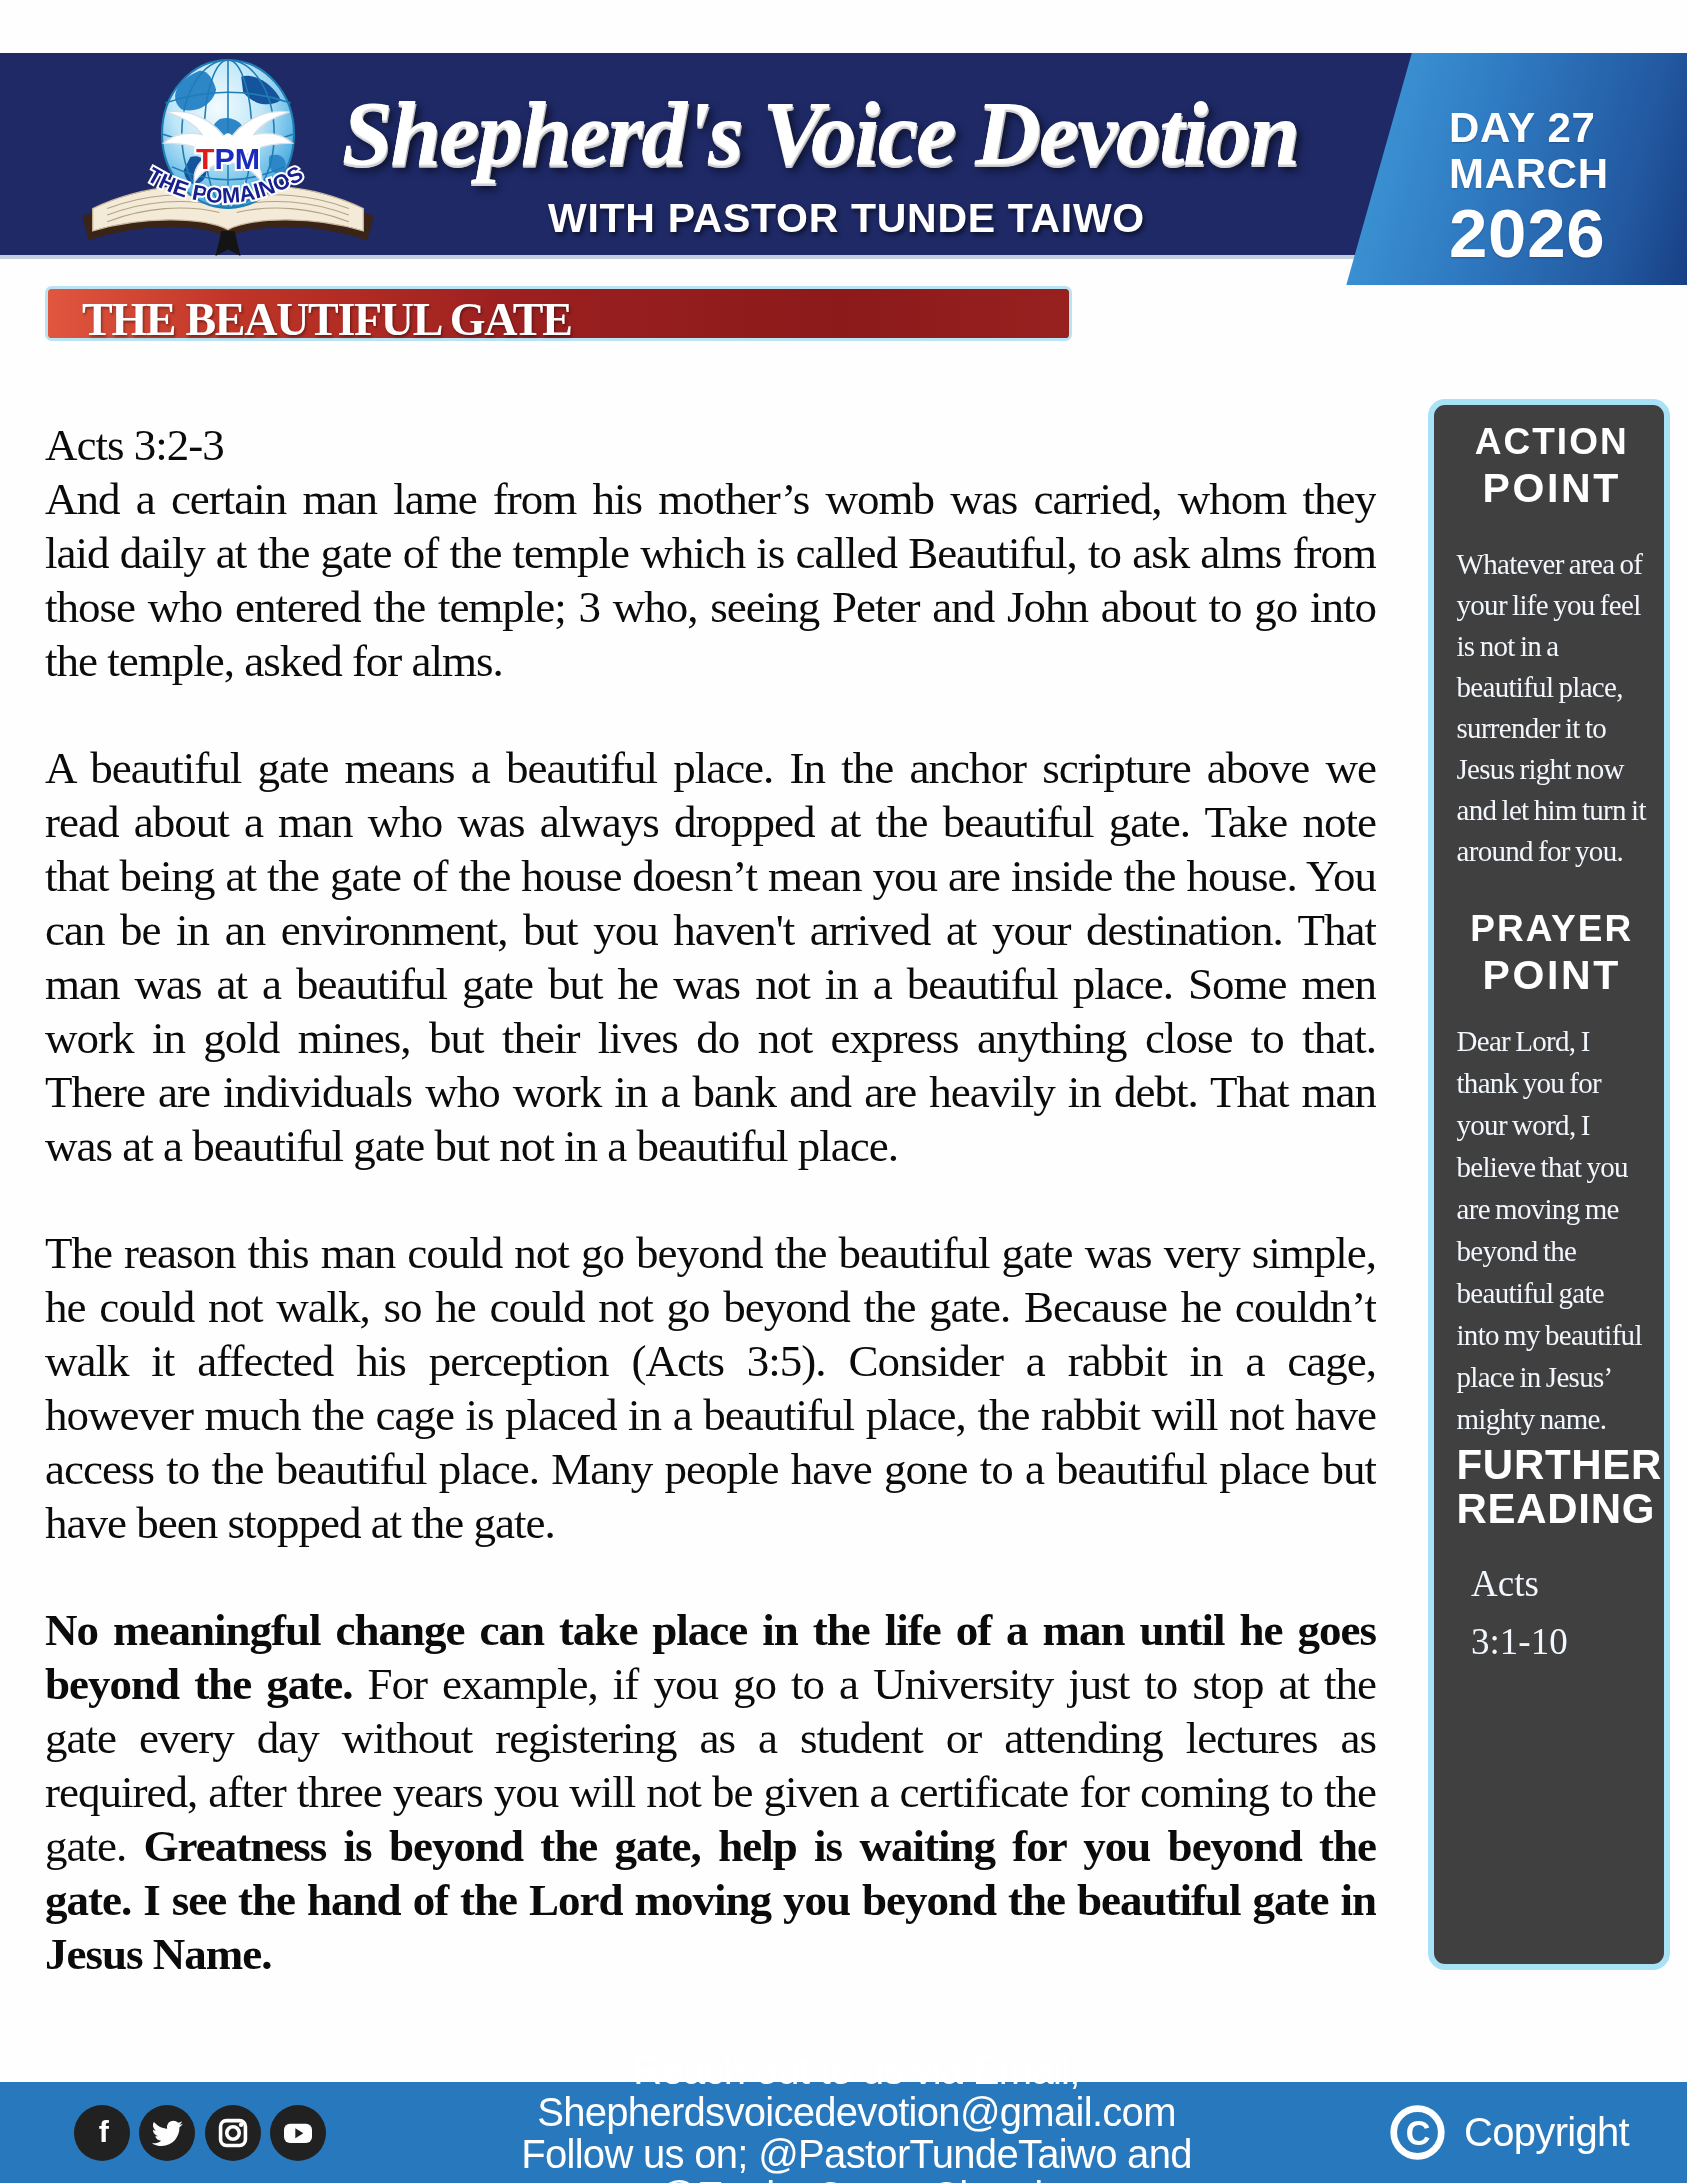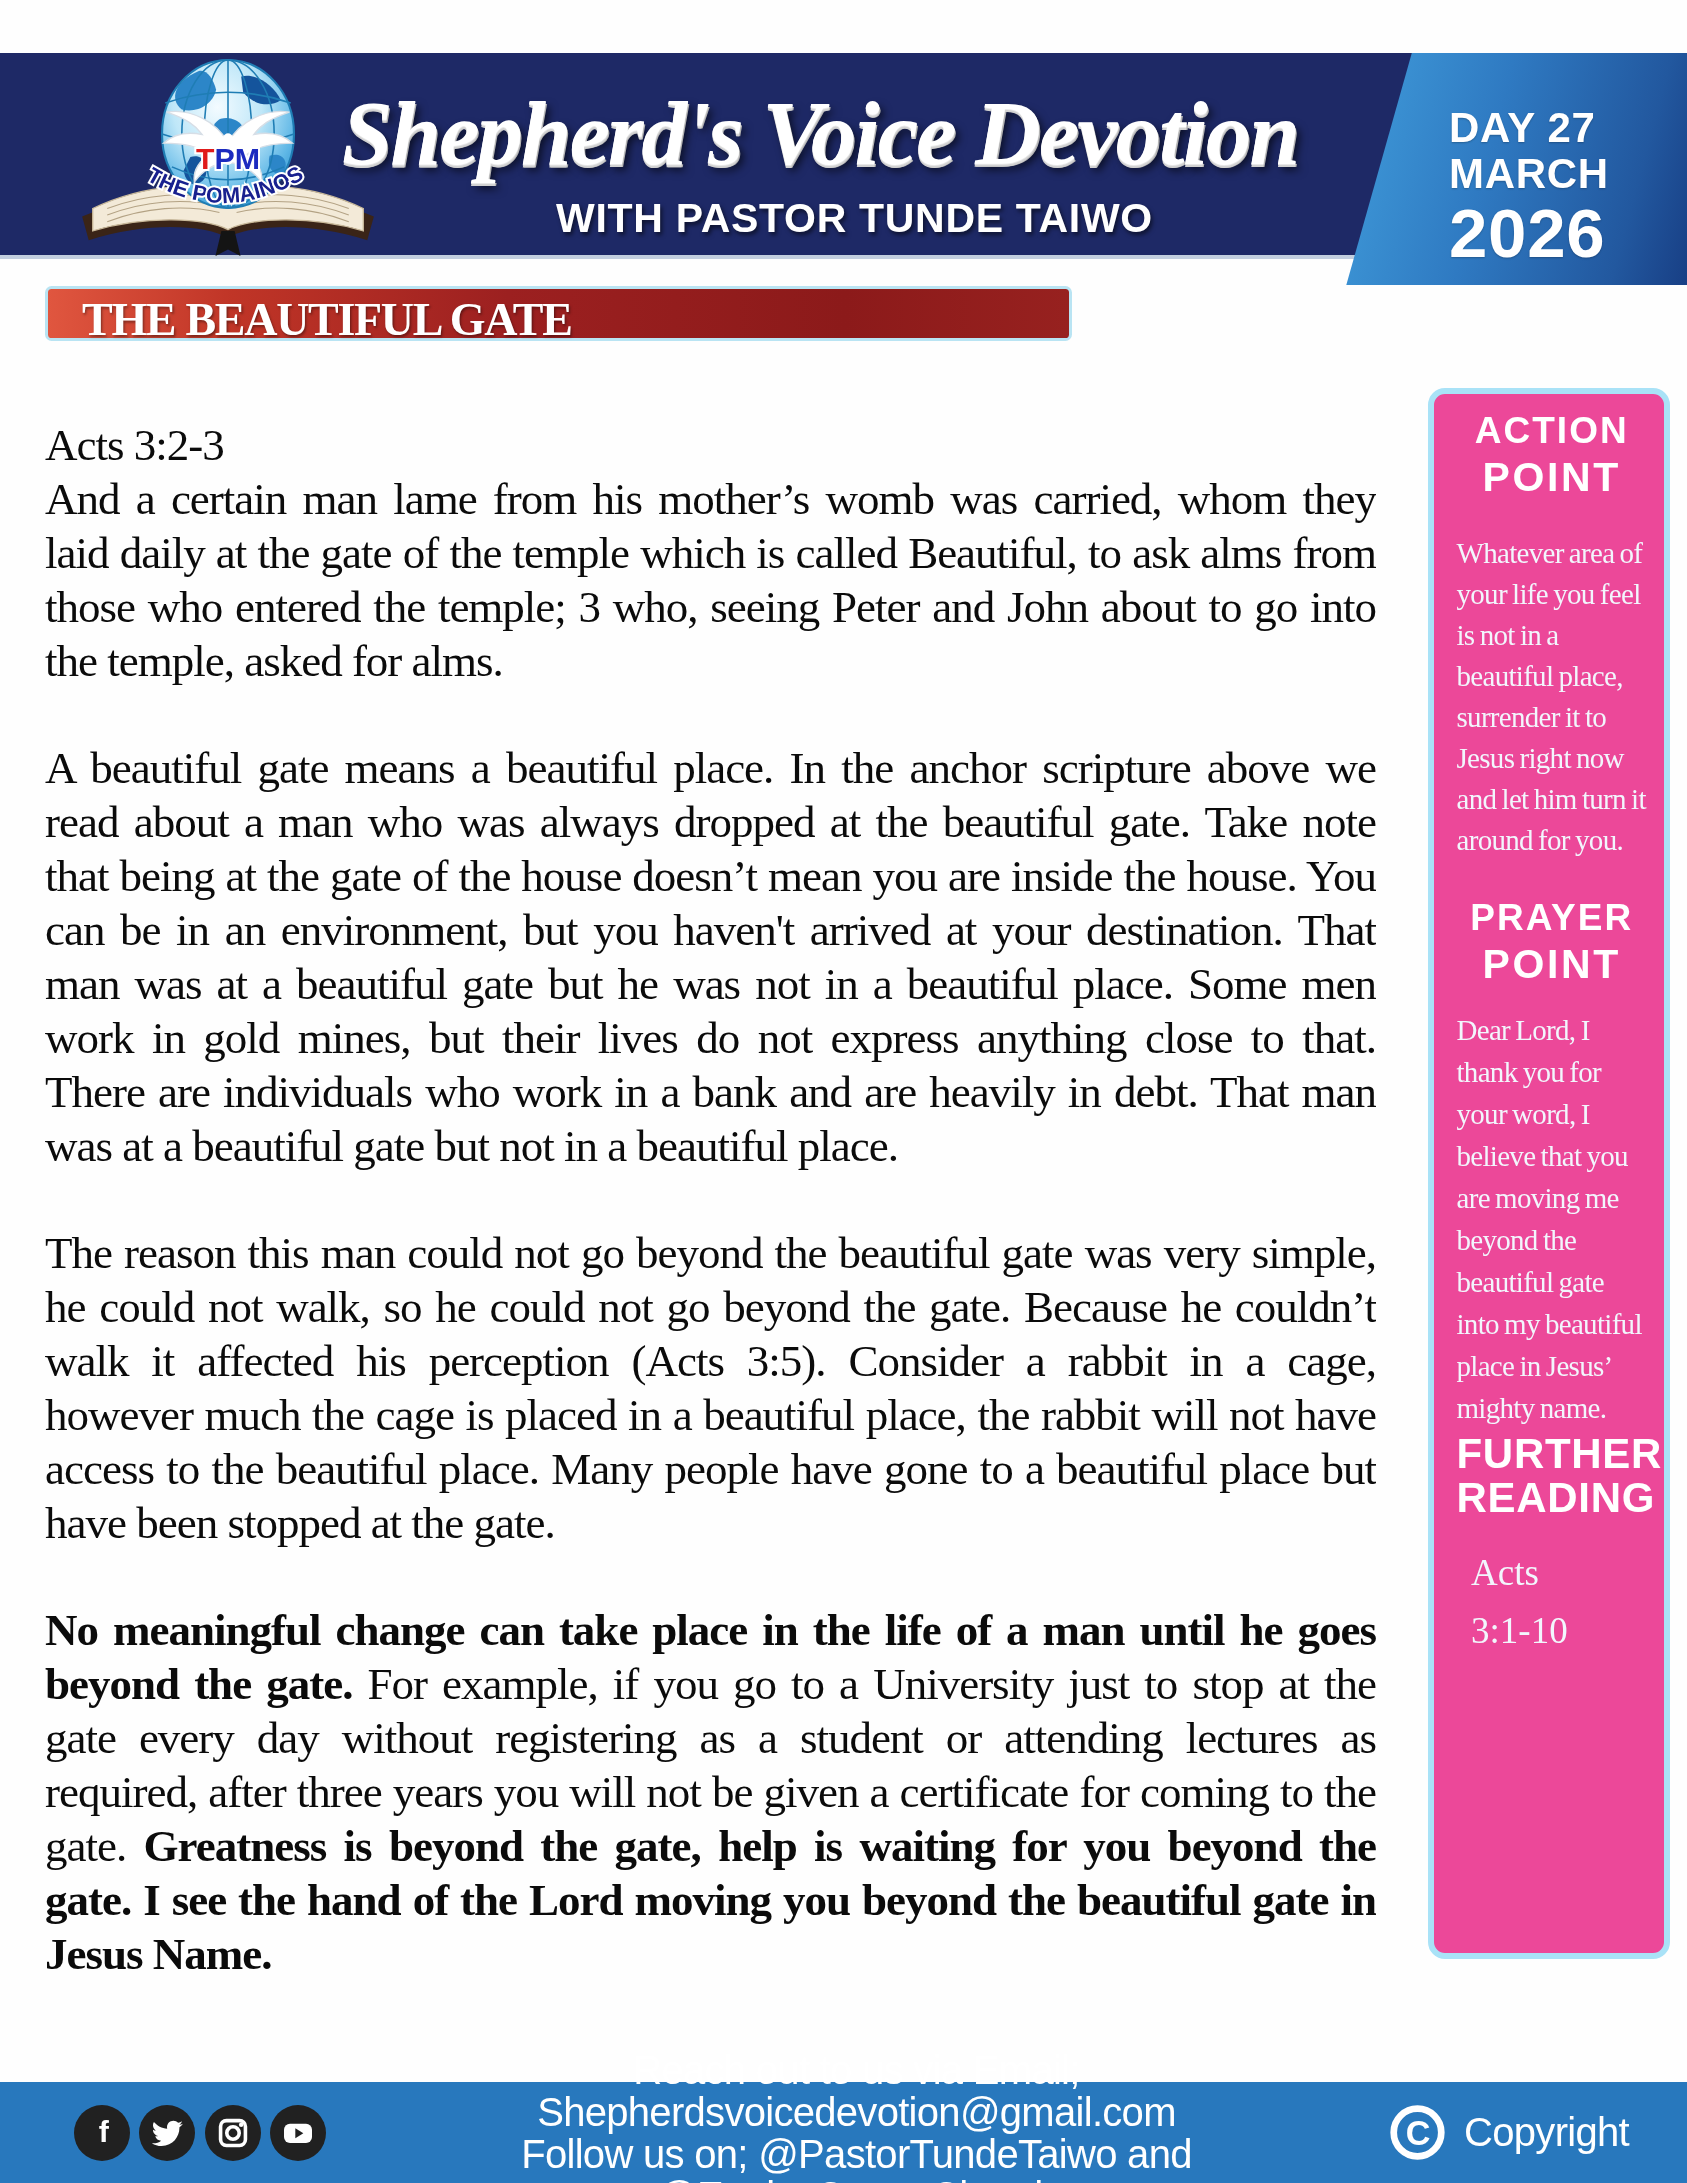--- a/index.html
+++ b/index.html
@@ -8,21 +8,21 @@
 
   
   .band{position:absolute;left:0;top:53px;width:1687px;height:202px;background:#1e2966;}
   .band-underline{position:absolute;left:0;top:255px;width:1687px;height:4px;background:#c3cfdf;}
   .logo{position:absolute;left:69px;top:58px;width:318px;height:198px;}
   .main-title{position:absolute;left:284px;top:71px;width:1072px;height:126px;
       font-family:"Liberation Serif",serif;font-style:italic;font-weight:bold;
       font-size:91px;line-height:126px;letter-spacing:-2px;color:#ffffff;white-space:nowrap;
       text-align:center;
       text-shadow:0 1.3px 0 #e9e9e9,0 2.6px 0 #d2d2d2,1.3px 3.3px 0 #b3b3b3,4px 6px 8px rgba(0,0,0,.65);}
-  .subtitle{position:absolute;left:378px;top:196px;width:953px;text-align:center;
+  .subtitle{position:absolute;left:370px;top:196px;width:953px;text-align:center;
       font-family:"Liberation Sans",sans-serif;font-weight:bold;font-size:41px;line-height:44px;
       color:#ffffff;letter-spacing:0.7px;text-shadow:2px 2.6px 4px rgba(0,0,0,.55);}
   .date-badge{position:absolute;left:1323px;top:53px;width:364px;height:232px;
       clip-path:polygon(24.4% 0,100% 0,100% 100%,6.4% 100%);
       background:linear-gradient(105deg,#3f9ad9 8%,#2f7ac2 45%,#22589f 82%,#183f85 100%);}
   .date-badge .txt{position:absolute;left:126px;top:52px;color:#ffffff;
       font-family:"Liberation Sans",sans-serif;font-weight:bold;text-shadow:0 1.3px 2px rgba(0,0,0,.25);}
   .date-line{font-size:42px;line-height:46px;letter-spacing:0.7px;}
   .date-year{font-size:69px;line-height:73px;letter-spacing:0.7px;}
 
@@ -35,22 +35,22 @@
 
   
   .body-col{position:absolute;left:45px;top:378px;width:1331px;height:1700px;overflow:hidden;
       font-size:45px;line-height:54px;letter-spacing:-1px;text-align:justify;}
   .body-col .ref{text-align:left;margin-top:40px;}
   .body-col p{margin:0 0 53px 0;}
   .body-col p:last-child{margin-bottom:0;}
   .b{font-weight:bold;}
 
   
-  .side-panel{position:absolute;left:1428px;top:388px;width:242px;height:1571px;box-sizing:border-box;
-      background:#ec4899;border:6px solid #a9e2f7;border-radius:17px;overflow:hidden;
+  .side-panel{position:absolute;left:1428px;top:399px;width:242px;height:1571px;box-sizing:border-box;
+      background:#404040;border:6px solid #a9e2f7;border-radius:17px;overflow:hidden;
       color:#f2f6fd;padding:17px 17px 0 22.5px;}
   .sp-h{font-family:"Liberation Sans",sans-serif;font-weight:bold;text-align:center;color:#ffffff;}
   .sp-h .l1{font-size:37px;line-height:40px;letter-spacing:2px;}
   .sp-h .l2{font-size:41px;line-height:52px;letter-spacing:2.6px;}
   .sp-body{font-family:"Liberation Serif",serif;font-size:29px;letter-spacing:-0.7px;word-spacing:-1.3px;}
   .action-body{margin-top:30px;line-height:41px;}
   .prayer-h{margin-top:37px;}
   .prayer-body{margin-top:18.5px;line-height:42px;}
   .further-h{margin-top:3px;text-align:left;}
   .further-h .fl{font-size:42px;line-height:44px;letter-spacing:0.7px;}

